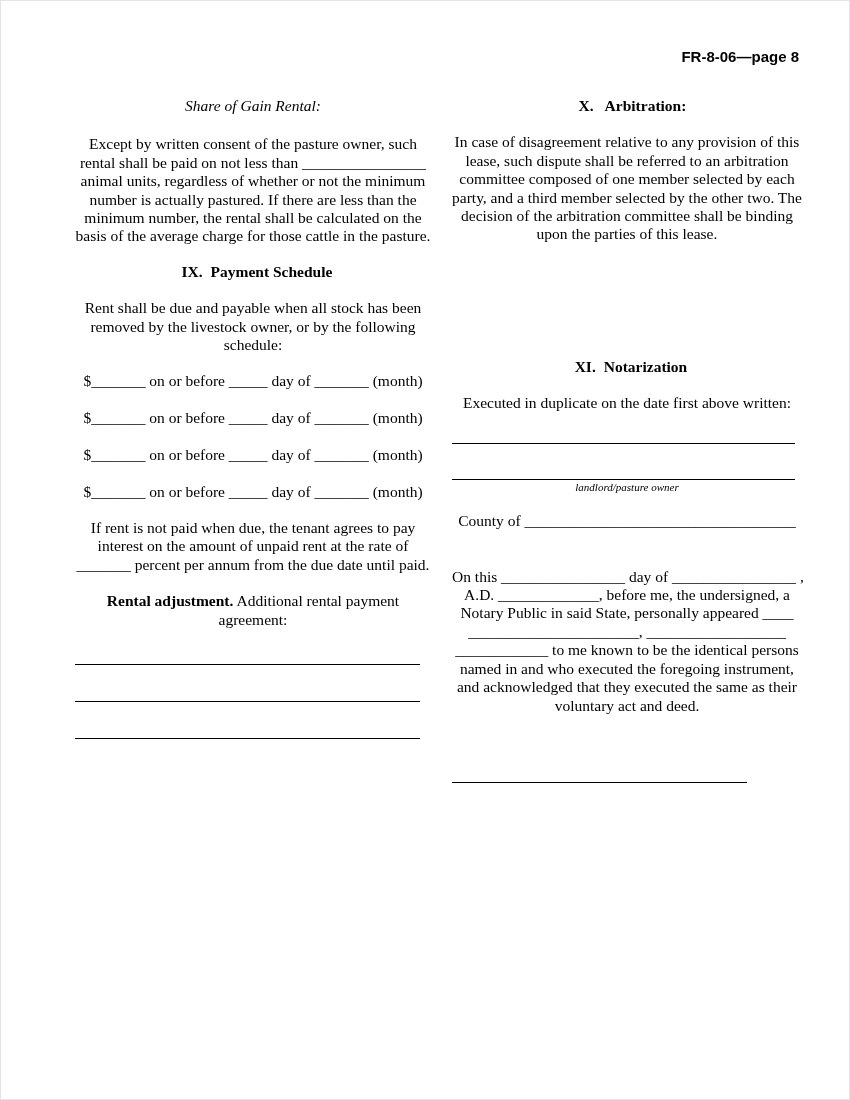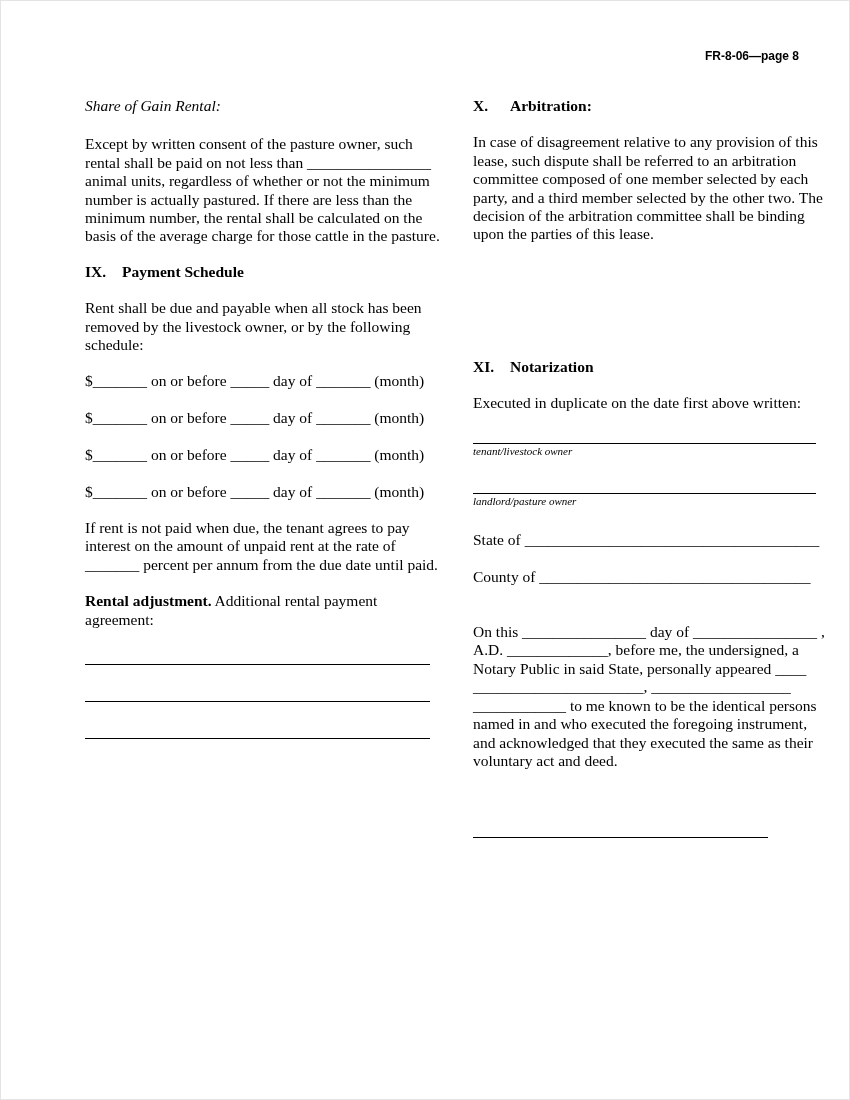--- a/index.html
+++ b/index.html
@@ -15,26 +15,26 @@
     box-sizing: border-box;
     border: 1px solid #e4e4e4;
     overflow: hidden;
   }
   .page-header {
     position: absolute;
     top: 48px;
     right: 50px;
     font-family: "Liberation Sans", "DejaVu Sans", sans-serif;
     font-weight: bold;
-    font-size: 12px;
+    font-size: 15px;
     line-height: 15px;
   }
   .col { position: absolute; top: 96px; }
-  .col-left  { left: 84px;  width: 356px; }
-  .col-right { left: 472px; width: 350px; }
+  .col-left  { left: 74px;  width: 356px; text-align: center; }
+  .col-right { left: 451px; width: 350px; text-align: center; }
   .para { white-space: pre; margin: 0; }
   .it { font-style: italic; }
   .sec-head { font-weight: bold; white-space: nowrap; margin: 0; }
   .sec-head .num { display: inline-block; width: 37px; }
   .rule { height: 0; border-bottom: 1.2px solid #000; }
   .rule-left   { width: 345px; }
   .sig-rule    { width: 343px; }
   .notary-rule { width: 295px; }
   .sig-label {
     font-style: italic;
@@ -113,26 +113,24 @@
 decision of the arbitration committee shall be binding
 upon the parties of this lease.</div>
 
     <div class="sec-head mt202">
       <span class="num">XI.</span><span>Notarization</span>
     </div>
 
     <div class="para mt18">Executed in duplicate on the date first above written:</div>
 
     <div class="rule sig-rule mt30"></div>
-    <div class="sig-label">tenant/livestock owner</div>
 
     <div class="rule sig-rule mt35"></div>
     <div class="sig-label">landlord/pasture owner</div>
 
-    <div class="para mt23">State of ______________________________________</div>
 
     <div class="para mt186">County of ___________________________________</div>
 
     <div class="para mt37">On this ________________ day of ________________ ,
 A.D. _____________, before me, the undersigned, a
 Notary Public in said State, personally appeared ____
 ______________________, __________________
 ____________ to me known to be the identical persons
 named in and who executed the foregoing instrument,
 and acknowledged that they executed the same as their

